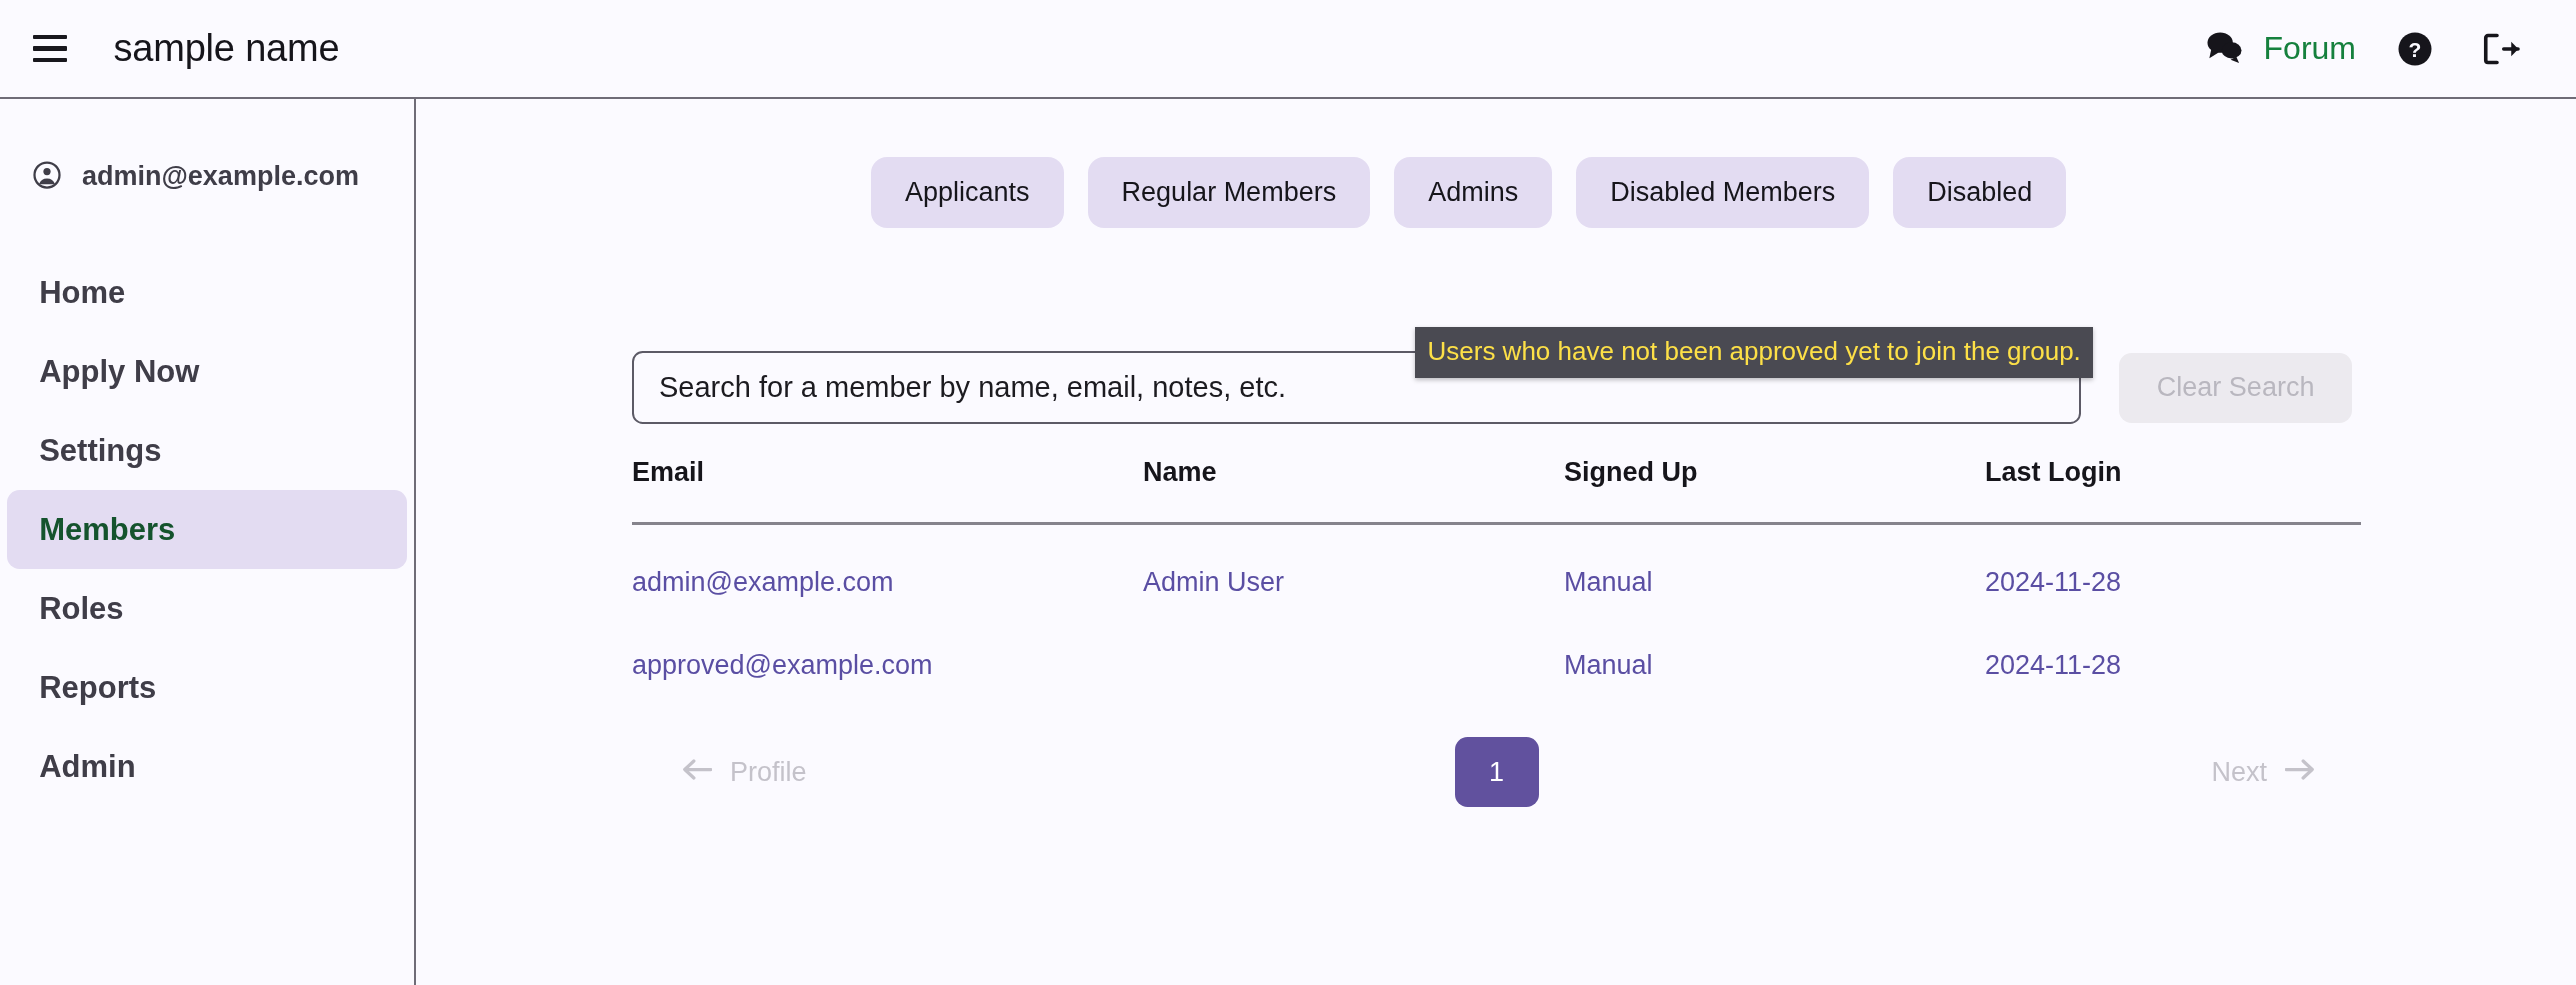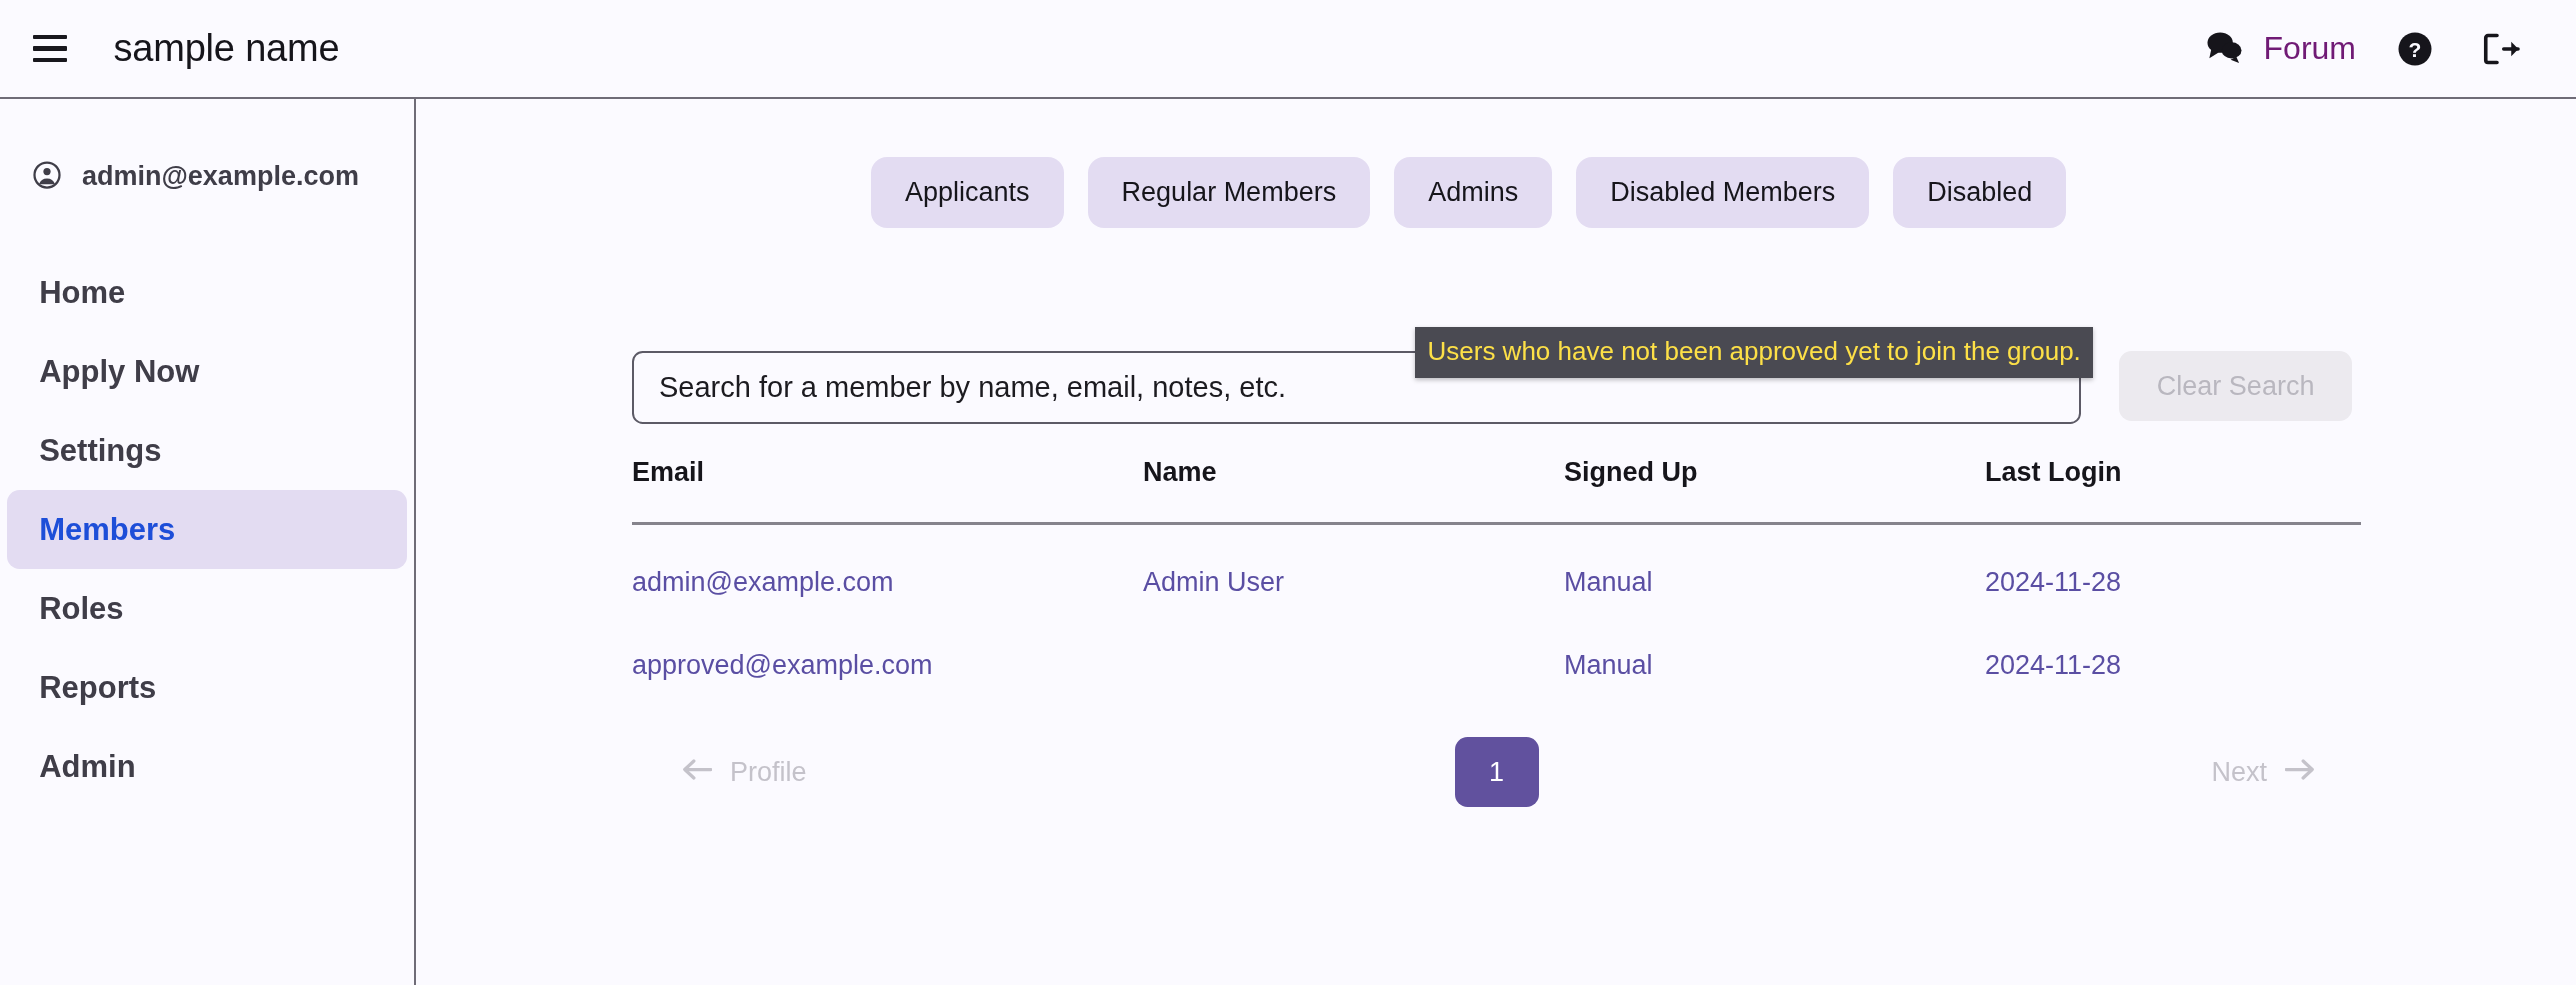--- a/index.html
+++ b/index.html
@@ -33,21 +33,21 @@
     letter-spacing: -0.2px;
   }
   .header-right {
     margin-left: auto; display: flex; align-items: center; gap: 0;
     padding-right: 32px;
   }
   .forum-link {
     display: flex; align-items: center; gap: 20px; cursor: pointer;
     padding: 9px 16px;
   }
-  .forum-label { font-size: 32px; color: #701a75; }
+  .forum-label { font-size: 32px; color: #15803d; }
   .icon-btn {
     display: flex; align-items: center; justify-content: center;
     width: 86px; height: 63px; cursor: pointer;
   }
 
   
   .sidebar {
     position: absolute; top: 99px; left: 0; width: 416px; height: 887px;
     background: #fbfaff;
     border-right: 2.7px solid #6f6c77;
@@ -60,21 +60,21 @@
   .account-email {
     font-size: 27px; color: #3f3d48; font-weight: 700;
   }
   .nav { margin-top: 50px; display: flex; flex-direction: column; }
   .nav-item {
     height: 79px; display: flex; align-items: center;
     padding: 0 32px; margin: 0 7.2px;
     font-size: 31px; color: #3f3d48; font-weight: 700;
     border-radius: 12.5px; cursor: pointer;
   }
-  .nav-item.active { background: #e3dcf2; color: #1d4ed8; }
+  .nav-item.active { background: #e3dcf2; color: #14532d; }
 
   
   .main {
     position: absolute; top: 99px; left: 419px; width: 2157px; height: 887px;
     background: #fbfaff;
   }
   .tabs {
     position: absolute; top: 58px; left: 452px;
     display: flex; align-items: flex-start; gap: 24px;
   }
@@ -86,21 +86,21 @@
   .tooltip {
     position: absolute; top: 228px; left: 996px;
     background: #4a4a52; color: #fde047;
     font-size: 26px; padding: 9px 12.5px 10.7px 12.5px;
     white-space: nowrap; z-index: 30;
     box-shadow: 0 1.8px 4.5px rgba(0,0,0,0.25);
   }
 
   .search-row {
     position: absolute; top: 252px; left: 213px; width: 1720px;
-    display: flex; align-items: flex-start;
+    display: flex; align-items: center;
   }
   .search-input {
     width: 1451px; height: 73px;
     border: 2.7px solid #5c5a66; border-radius: 10.7px;
     background: #fbfaff; padding: 0 25px;
     font-size: 29px; color: #16151b;
     font-family: "Liberation Sans", sans-serif;
   }
   .search-input::placeholder { color: #1c1b20; opacity: 1; }
   .clear-btn {

